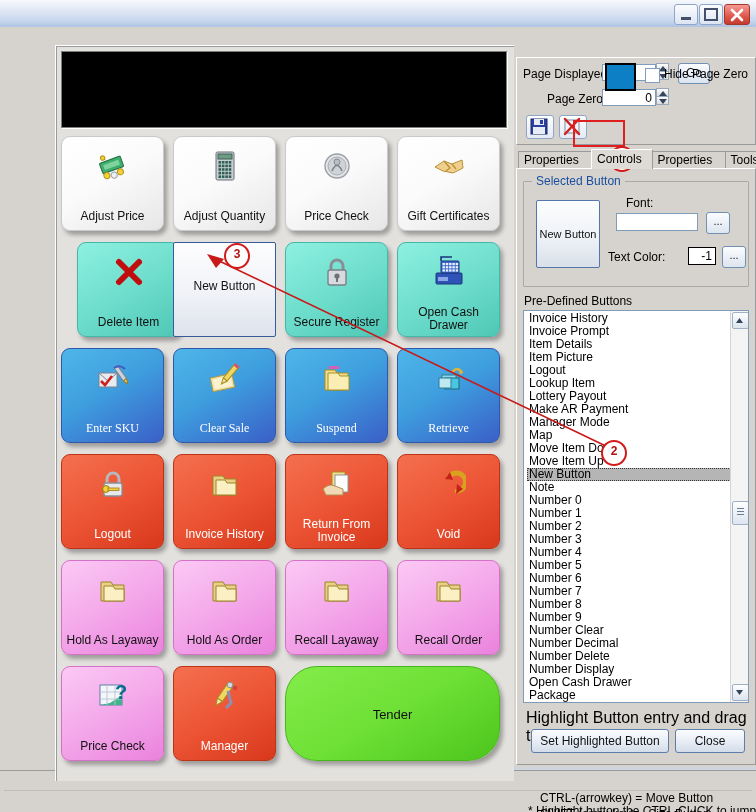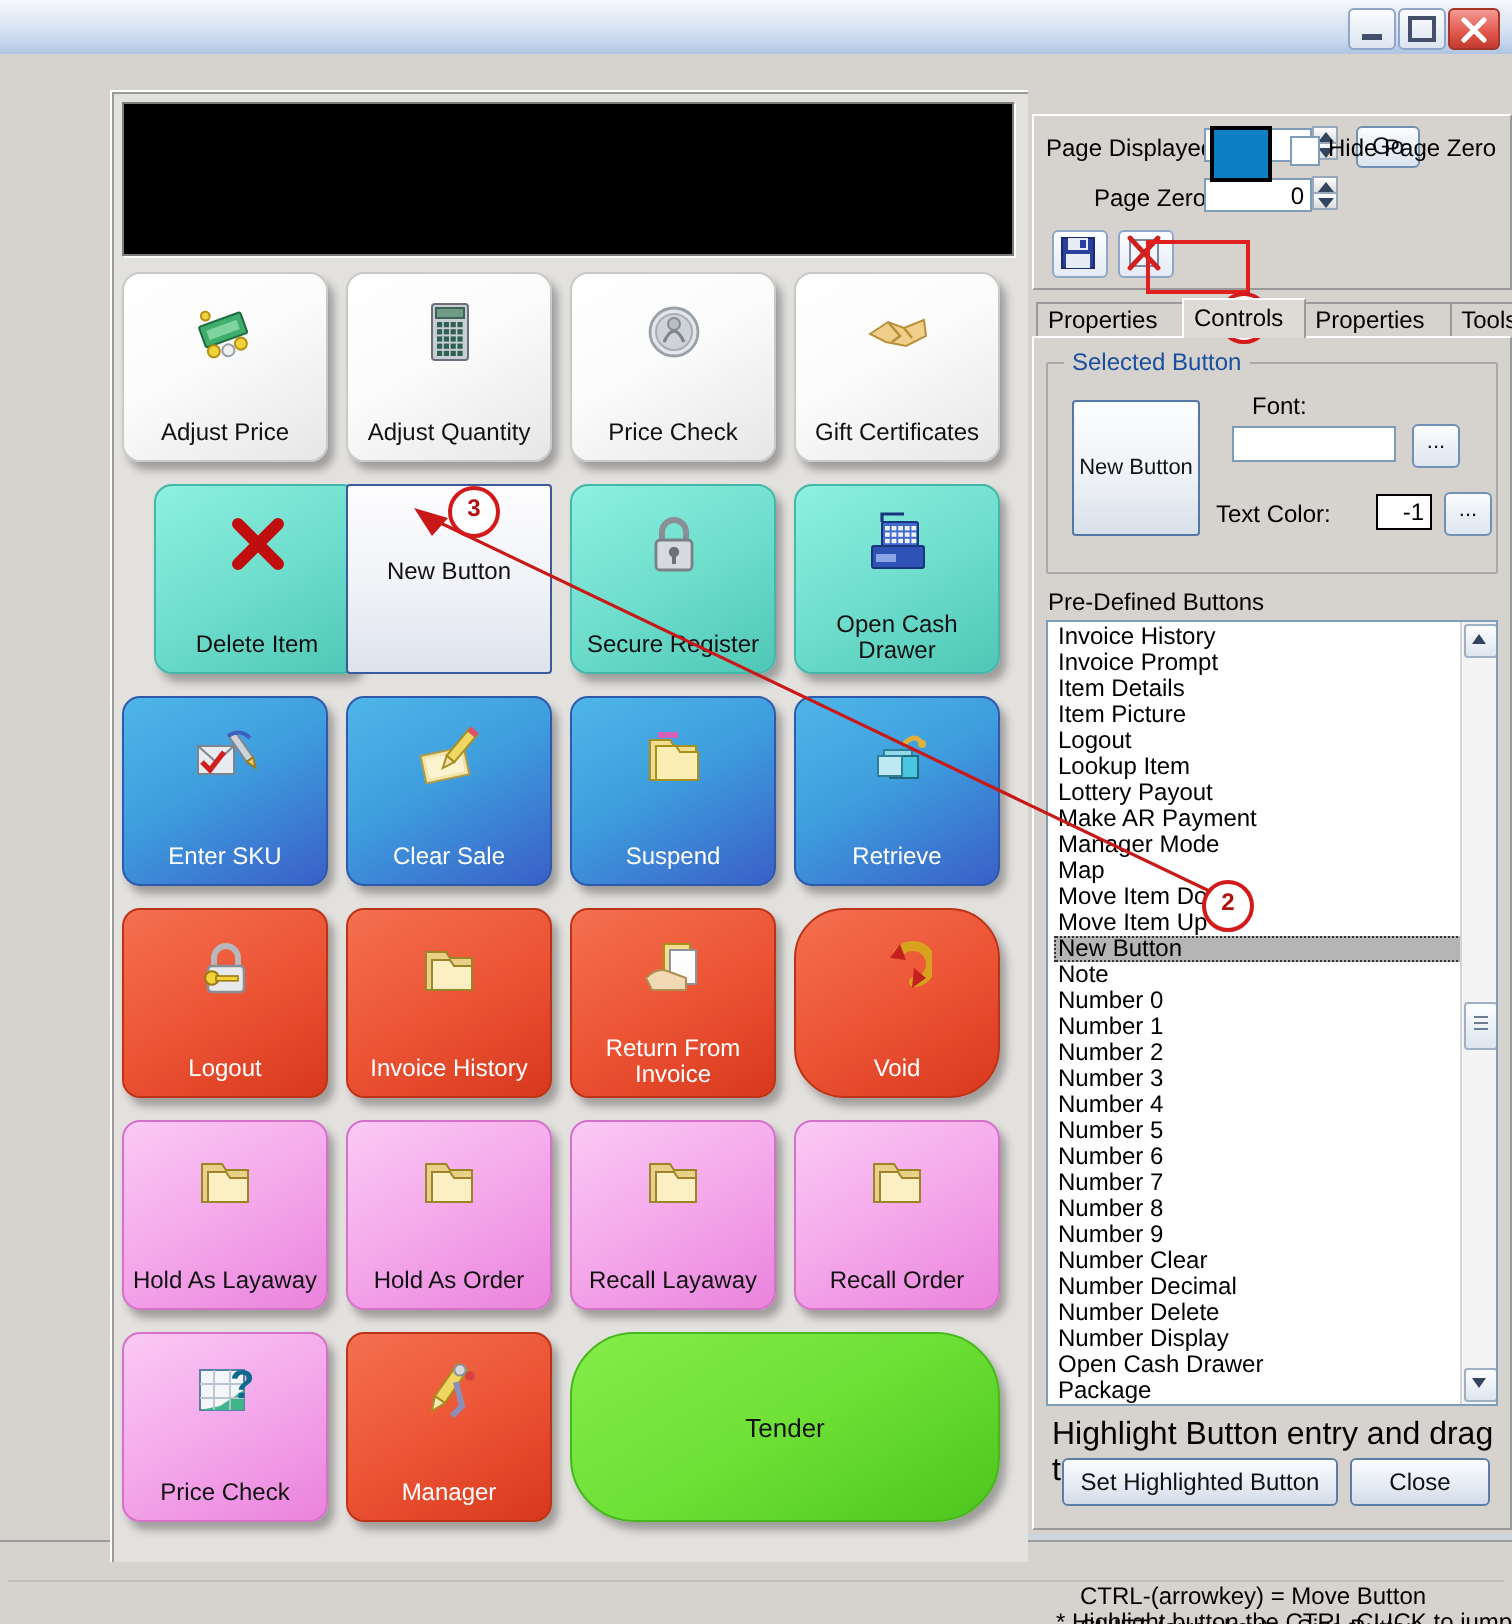--- a/index.html
+++ b/index.html
@@ -48,21 +48,21 @@
   #btn-grid{position:absolute;left:5px;top:90px;width:448px;height:640px;}
   .posbtn{position:absolute;border-radius:9px;box-shadow:3px 4px 4px rgba(0,0,0,.30);
      overflow:hidden;cursor:default;}
   .posbtn .ic{position:absolute;left:50%;transform:translateX(-50%);top:12px;width:34px;height:34px;}
   .posbtn .tx{position:absolute;left:2px;right:2px;bottom:7px;text-align:center;font-size:12px;line-height:13px;}
   .posbtn.two .tx{bottom:4px;}
   .sty-white{background:linear-gradient(150deg,#ffffff 0%,#fbfbfb 45%,#e6e6e6 100%);border:1px solid #c9c9c9;}
   .sty-white .tx{color:#111;}
   .sty-teal{background:linear-gradient(150deg,#8ef0e0 0%,#6fdecd 50%,#4fc7b6 100%);border:1px solid #43b7a8;}
   .sty-teal .tx{color:#111;}
-  .sty-blue{background:linear-gradient(150deg,#4fb6e8 0%,#3e9ede 45%,#3a5fc8 100%);border:1px solid #2f59ab;}
+  .sty-blue{background:linear-gradient(150deg,#4fb6e8 0%,#3e9ede 45%,#3a5fc8 100%);border:1px solid #2f59ab;font-family:Liberation Serif, serif;}
   .sty-blue .tx{color:#fff;}
   .sty-red{background:linear-gradient(150deg,#f4704f 0%,#ec5535 50%,#d8381c 100%);border:1px solid #bc3317;}
   .sty-red .tx{color:#fff;}
   .sty-pink{background:linear-gradient(150deg,#fbc9f4 0%,#f4a8ea 50%,#ea82dd 100%);border:1px solid #d671c8;}
   .sty-pink .tx{color:#111;}
   .sty-green{background:linear-gradient(150deg,#84ec4a 0%,#6ee036 50%,#4cc51c 100%);border:1px solid #47b81c;}
   .sty-green .tx{color:#111;font-size:13px;bottom:auto;top:50%;transform:translateY(-50%);}
   .sty-sel{background:linear-gradient(to bottom,#fdfdfe 0%,#f0f2f7 55%,#dde2ec 100%);
      border:1px solid #3b5a9c;border-radius:2px;box-shadow:none;}
   .sty-sel .tx{color:#111;bottom:auto;top:46%;transform:translateY(-50%);}
@@ -357,21 +357,21 @@
             <span class="tx">Invoice History</span>
           </div>
           <div class="posbtn sty-red two" style="left: 224px; top: 318px; width: 101px; height: 93px;">
             <span class="ic"><svg viewBox="0 0 34 34">
                 <rect x="12" y="5" width="13" height="17" fill="#f2dd8e" stroke="#a8901f"></rect>
                 <rect x="15" y="8" width="13" height="17" fill="#fdfdfd" stroke="#8d939b"></rect>
                 <path d="M3 22 q6-6 12-3 l8 3 v6 H6 Z" fill="#f0d9b4" stroke="#b08e52"></path>
               </svg></span>
             <span class="tx">Return From<br>Invoice</span>
           </div>
-          <div class="posbtn sty-red" style="left: 336px; top: 318px; width: 101px; height: 93px; border-radius: 25px;">
+          <div class="posbtn sty-red" style="left: 336px; top: 318px; width: 101px; height: 93px;">
             <span class="ic"><svg viewBox="0 0 34 34">
                 <path d="M25 24 a9 9 0 1 0 -8 -14" fill="none" stroke="#d9a21e" stroke-width="5" stroke-linecap="round"></path>
                 <polygon points="24,27 31,22 25,17" fill="#c61f1f"></polygon>
                 <polygon points="18,5 13,12 21,13" fill="#c61f1f"></polygon>
               </svg></span>
             <span class="tx">Void</span>
           </div>
           <div class="posbtn sty-pink" style="left: 0px; top: 424px; width: 101px; height: 93px;">
             <span class="ic"><svg viewBox="0 0 34 34">
                 <path d="M5 9 h10 l2 3 h11 v16 H5 Z" fill="#e9d089" stroke="#9c8526"></path>

